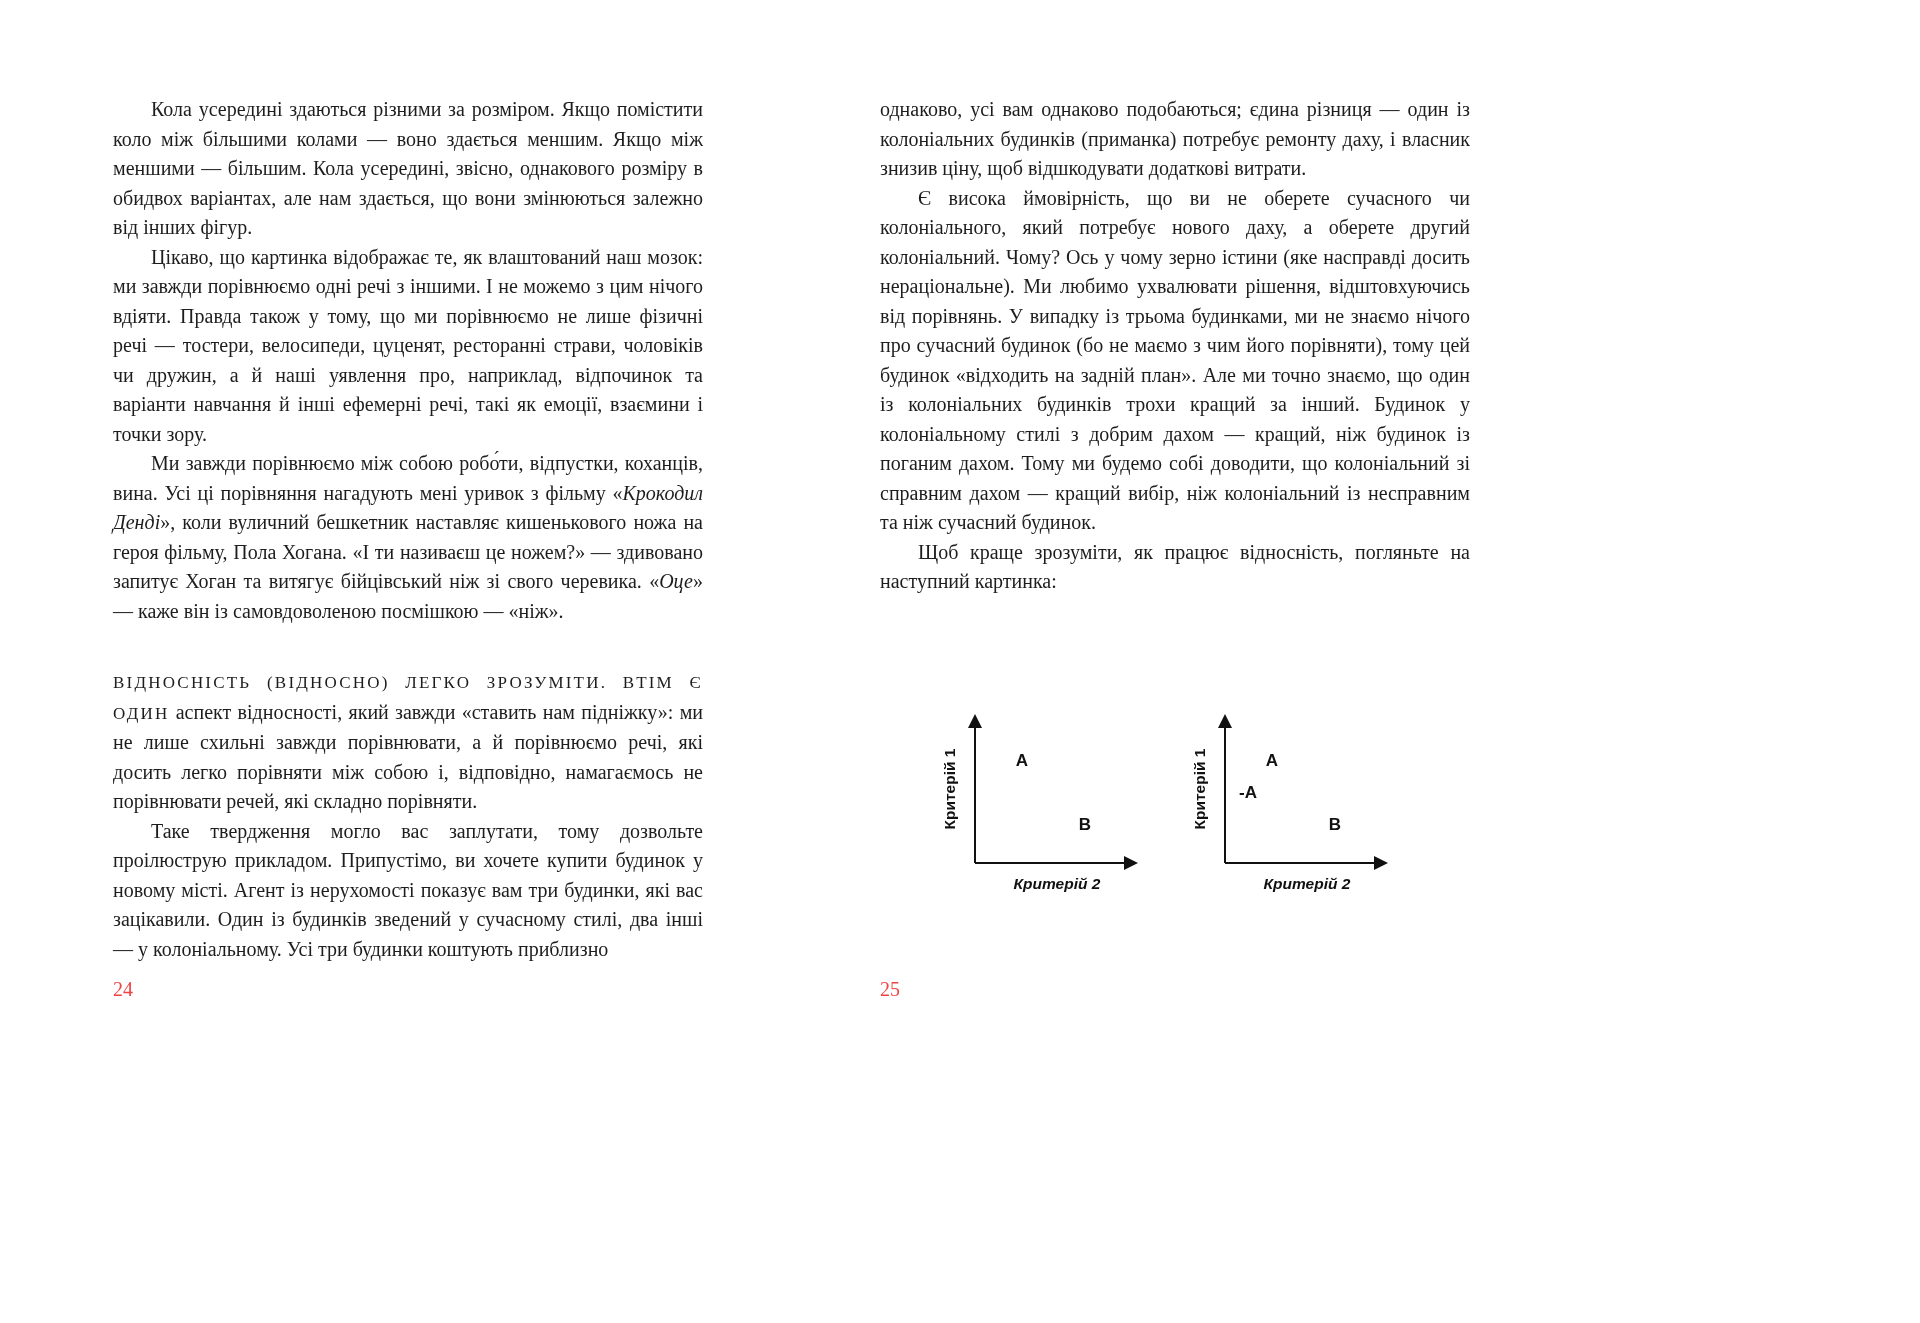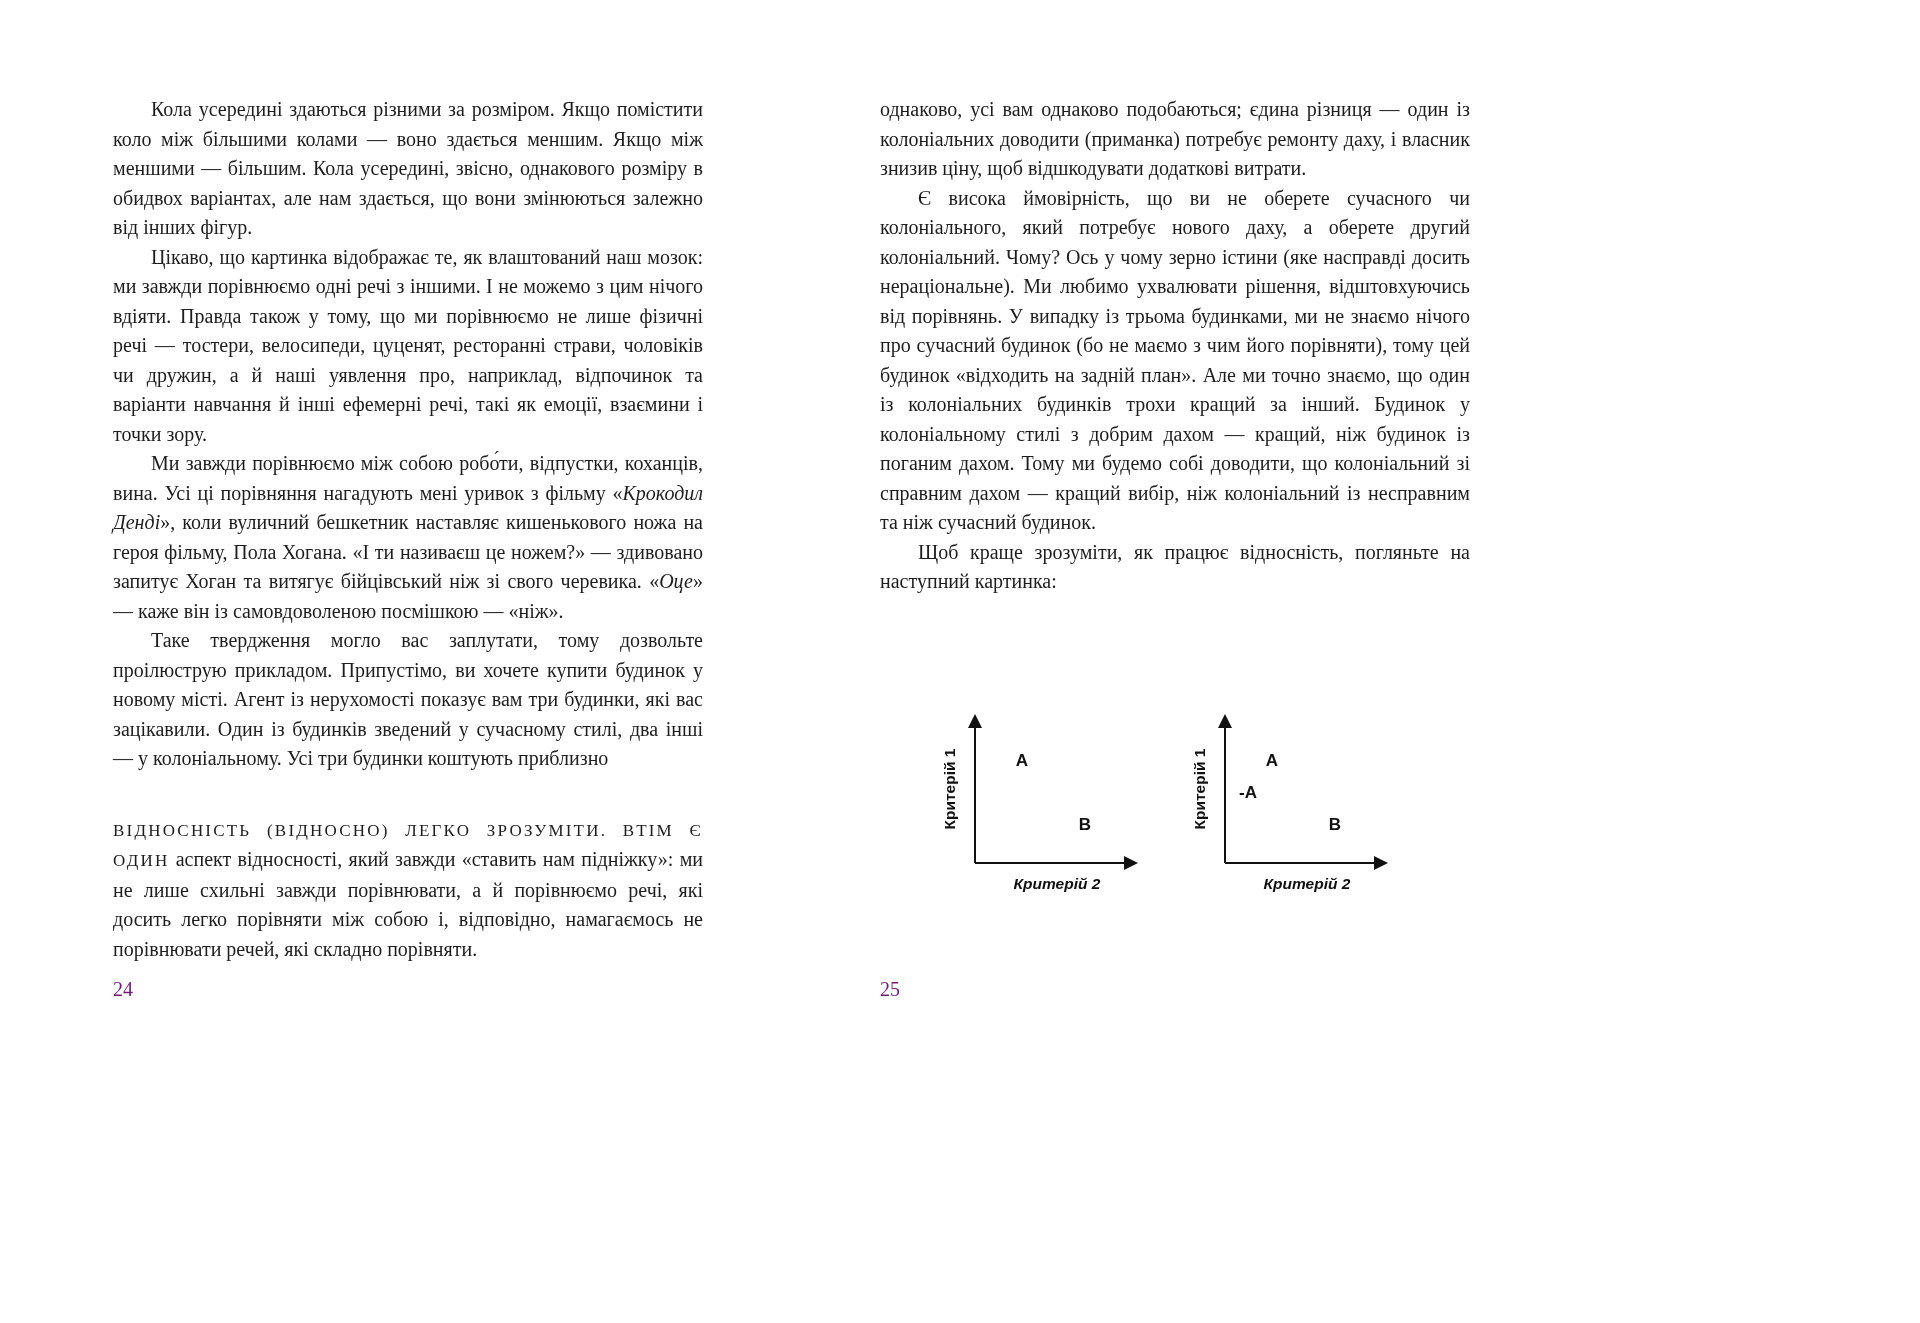--- a/index.html
+++ b/index.html
@@ -28,21 +28,21 @@
   .lead-caps {
     text-transform: uppercase;
     font-size: 17px;
     letter-spacing: 2.2px;
   }
   em { font-style: italic; }
   .folio {
     position: absolute;
     top: 978px;
     font-size: 20px;
-    color: #701a75;
+    color: #ef4444;
   }
   .folio-left  { left: 113px; }
   .folio-right { left: 880px; width: 590px; text-align: left; }
 
   .figure {
     position: absolute;
     top: 608px;
     left: 0;
     width: 590px;
     height: 200px;
@@ -90,29 +90,29 @@
 </head>
 <body>
 
 <div class="spread">
 
   <section>
     <div class="column column-left">
       <p class="para indent">Кола усередині здаються різними за розміром. Якщо помістити коло між більшими колами — воно здається меншим. Якщо між меншими — більшим. Кола усередині, звісно, однакового розміру в обидвох варіантах, але нам здається, що вони змінюються залежно від інших фігур.</p>
       <p class="para indent">Цікаво, що картинка відображає те, як влаштований наш мозок: ми завжди порівнюємо одні речі з іншими. І не можемо з цим нічого вдіяти. Правда також у тому, що ми порівнюємо не лише фізичні речі — тостери, велосипеди, цуценят, ресторанні страви, чоловіків чи дружин, а й наші уявлення про, наприклад, відпочинок та варіанти навчання й інші ефемерні речі, такі як емоції, взаємини і точки зору.</p>
       <p class="para indent"><span>Ми завжди порівнюємо між собою робо́ти, відпустки, коханців, вина. Усі ці порівняння нагадують мені уривок з фільму «</span><em>Крокодил Денді</em><span>», коли вуличний бешкетник наставляє кишенькового ножа на героя фільму, Пола Хогана. «І ти називаєш це ножем?» — здивовано запитує Хоган та витягує бійцівський ніж зі свого черевика. «</span><em>Оце</em><span>» — каже він із самовдоволеною посмішкою — «ніж».</span></p>
+      <p class="para section-open"><span class="lead-caps">Відносність (відносно) легко зрозуміти. Втім є один</span><span> аспект відносності, який завжди «ставить нам підніжку»: ми не лише схильні завжди порівнювати, а й порівнюємо речі, які досить легко порівняти між собою і, відповідно, намагаємось не порівнювати речей, які складно порівняти.</span></p>
       <p class="para indent">Таке твердження могло вас заплутати, тому дозвольте проілюструю прикладом. Припустімо, ви хочете купити будинок у новому місті. Агент із нерухомості показує вам три будинки, які вас зацікавили. Один із будинків зведений у сучасному стилі, два інші — у колоніальному. Усі три будинки коштують приблизно</p>
-      <p class="para section-open"><span class="lead-caps">Відносність (відносно) легко зрозуміти. Втім є один</span><span> аспект відносності, який завжди «ставить нам підніжку»: ми не лише схильні завжди порівнювати, а й порівнюємо речі, які досить легко порівняти між собою і, відповідно, намагаємось не порівнювати речей, які складно порівняти.</span></p>
     </div>
     <div class="folio folio-left">24</div>
   </section>
 
   <section>
     <div class="column column-right">
-      <p class="para">однаково, усі вам однаково подобаються; єдина різниця — один із колоніальних доводити (приманка) потребує ремонту даху, і власник знизив ціну, щоб відшкодувати додаткові витрати.</p>
+      <p class="para">однаково, усі вам однаково подобаються; єдина різниця — один із колоніальних будинків (приманка) потребує ремонту даху, і власник знизив ціну, щоб відшкодувати додаткові витрати.</p>
       <p class="para indent">Є висока ймовірність, що ви не оберете сучасного чи колоніального, який потребує нового даху, а оберете другий колоніальний. Чому? Ось у чому зерно істини (яке насправді досить нераціональне). Ми любимо ухвалювати рішення, відштовхуючись від порівнянь. У випадку із трьома будинками, ми не знаємо нічого про сучасний будинок (бо не маємо з чим його порівняти), тому цей будинок «відходить на задній план». Але ми точно знаємо, що один із колоніальних будинків трохи кращий за інший. Будинок у колоніальному стилі з добрим дахом — кращий, ніж будинок із поганим дахом. Тому ми будемо собі доводити, що колоніальний зі справним дахом — кращий вибір, ніж колоніальний із несправним та ніж сучасний будинок.</p>
       <p class="para indent">Щоб краще зрозуміти, як працює відносність, погляньте на наступний картинка:</p>
 
       <figure class="figure">
 
         <div class="diagram diagram-1">
           <svg width="230" height="195" viewBox="0 0 230 195" xmlns="http://www.w3.org/2000/svg">
             <defs>
               <marker id="ah1" markerWidth="10" markerHeight="10" refX="5.5" refY="3.5" orient="auto" markerUnits="strokeWidth">
                 <path d="M0,0 L7,3.5 L0,7 Z" fill="#111111"></path>

